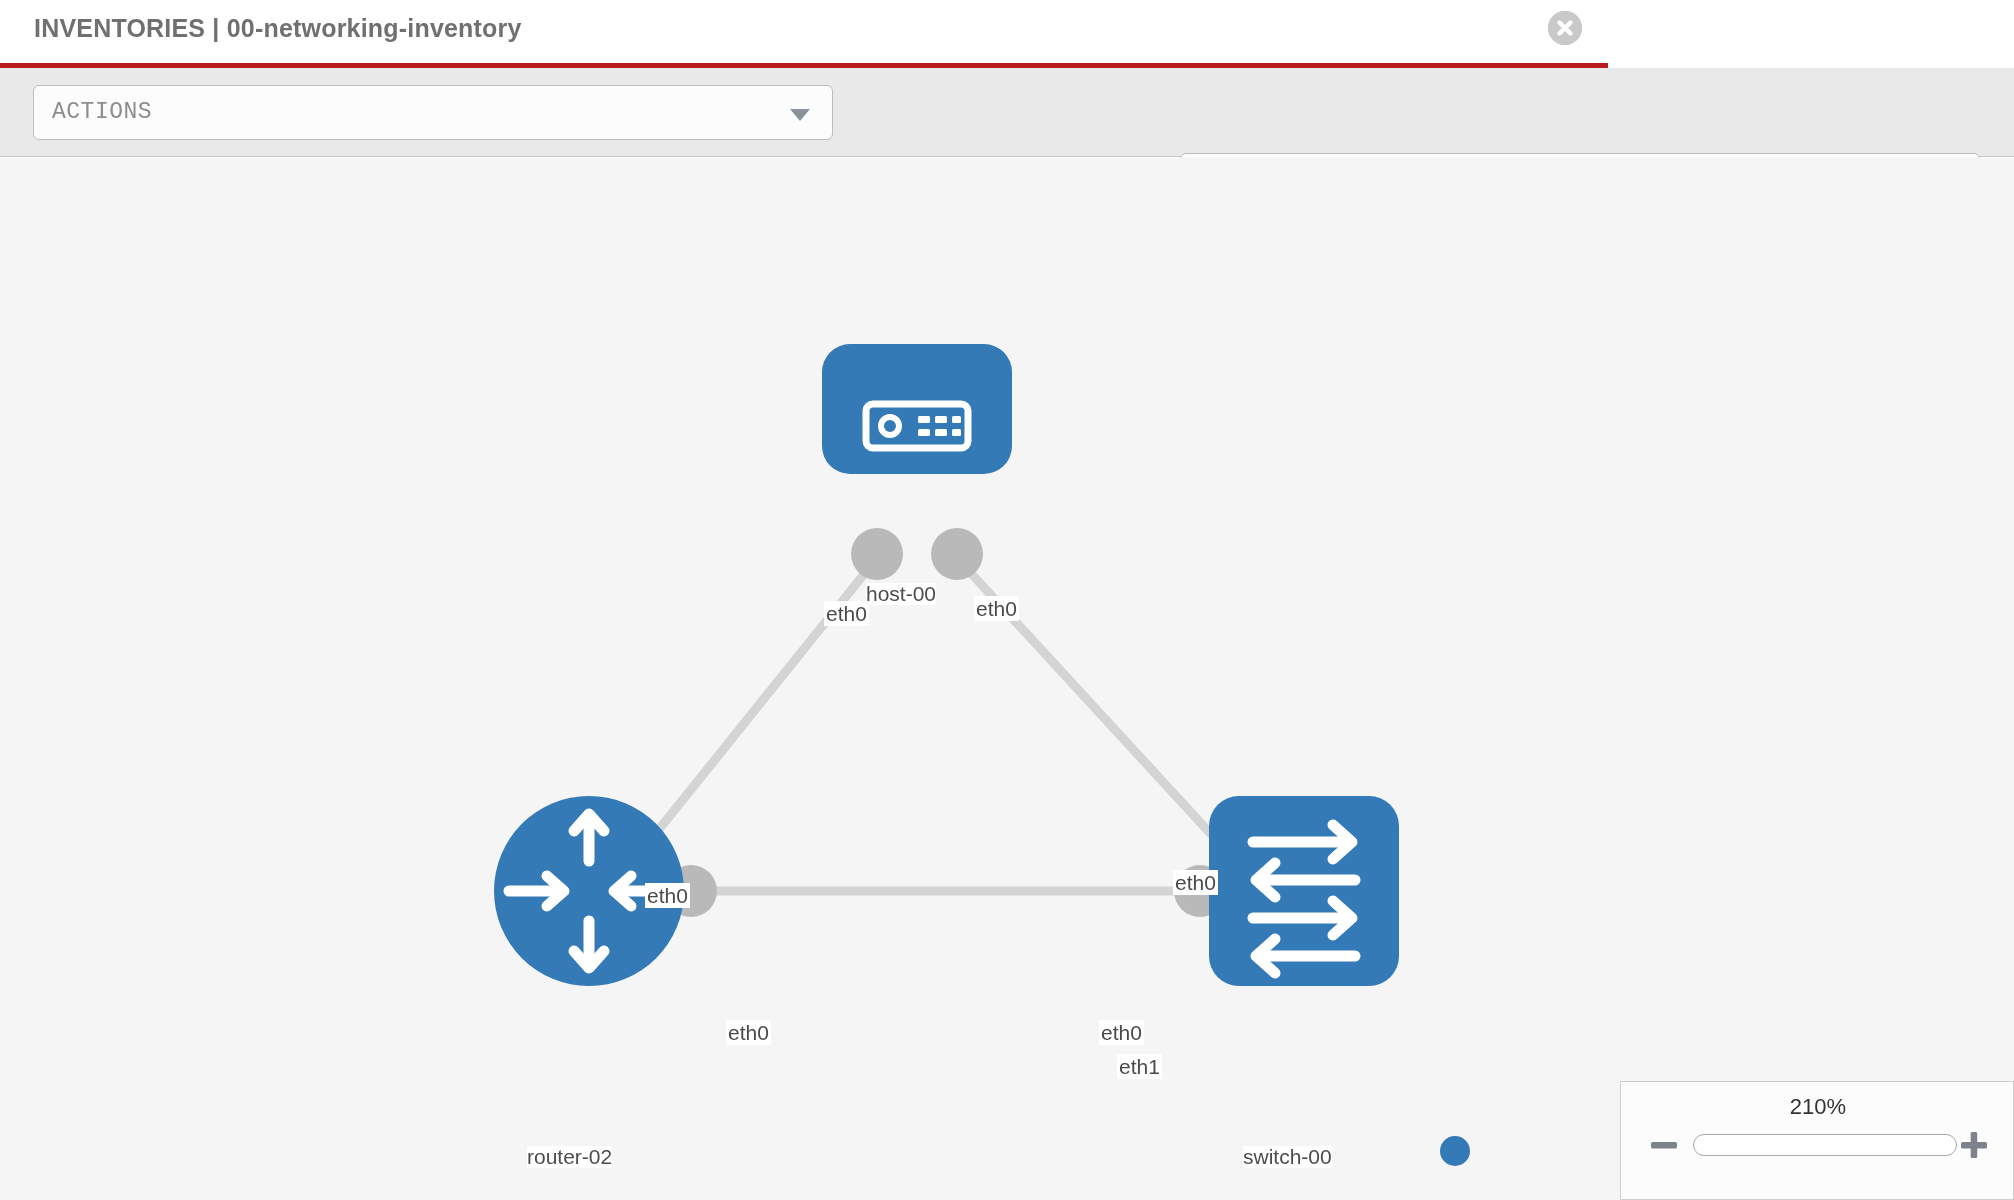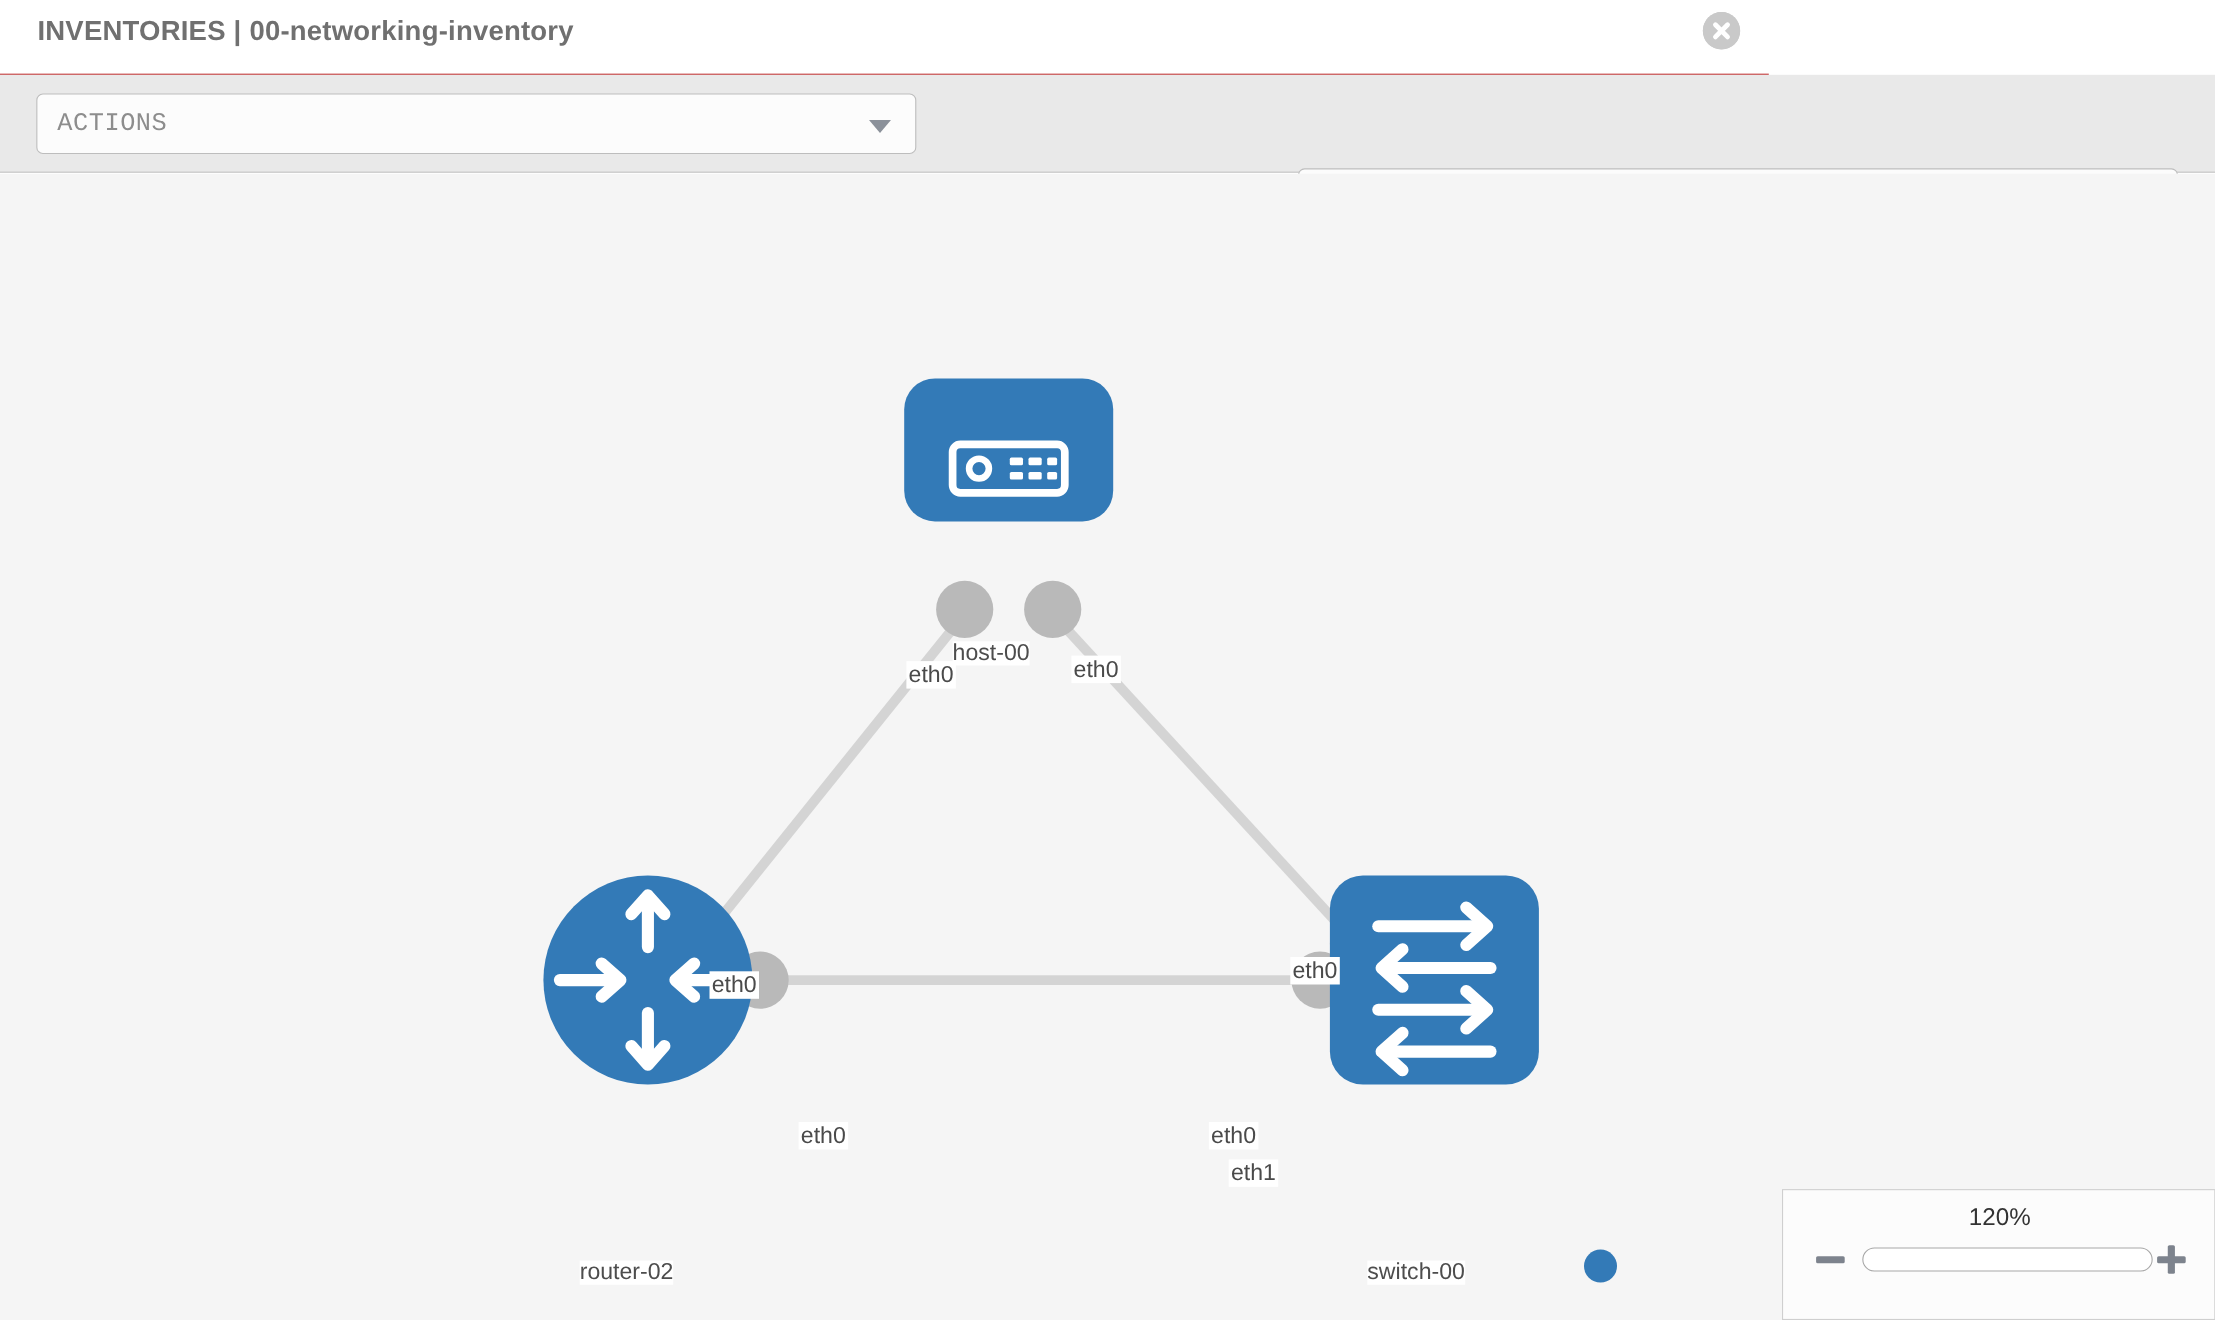--- a/index.html
+++ b/index.html
@@ -18,21 +18,21 @@
     height: 1200px;
     background: #ffffff;
   }
 
   
   .header {
     position: absolute;
     left: 0; top: 0;
     width: 1608px; height: 68px;
     background: #ffffff;
-    border-bottom: 1px solid #b91c1c;
+    border-bottom: 5px solid #b91c1c;
   }
   .header-title {
     position: absolute;
     left: 34px; top: 14px;
     font-size: 25px;
     font-weight: bold;
     color: #707070;
     letter-spacing: 0.2px;
     white-space: nowrap;
   }
@@ -312,21 +312,21 @@
     <div class="iface-label" style="left:1117px; top:896px;">eth1</div>
 
     <div class="node-label big" style="left:866px; top:425px;">host-00</div>
 
     <div class="node-label big" style="left:527px; top:988px;">router-02</div>
 
     <div class="node-label big" style="left:1243px; top:988px;">switch-00</div>
   </div>
 
   <div class="zoom-panel">
-    <div class="zoom-value">120%</div>
+    <div class="zoom-value">210%</div>
 
     <div class="zoom-minus">
       <svg width="30" height="30" viewBox="0 0 30 30" aria-hidden="true">
         <rect x="2" y="12" width="26" height="6.5" rx="1.5" fill="#7d838d"></rect>
       </svg>
     </div>
 
     <div class="zoom-track"></div>
 
     <div class="zoom-plus">

